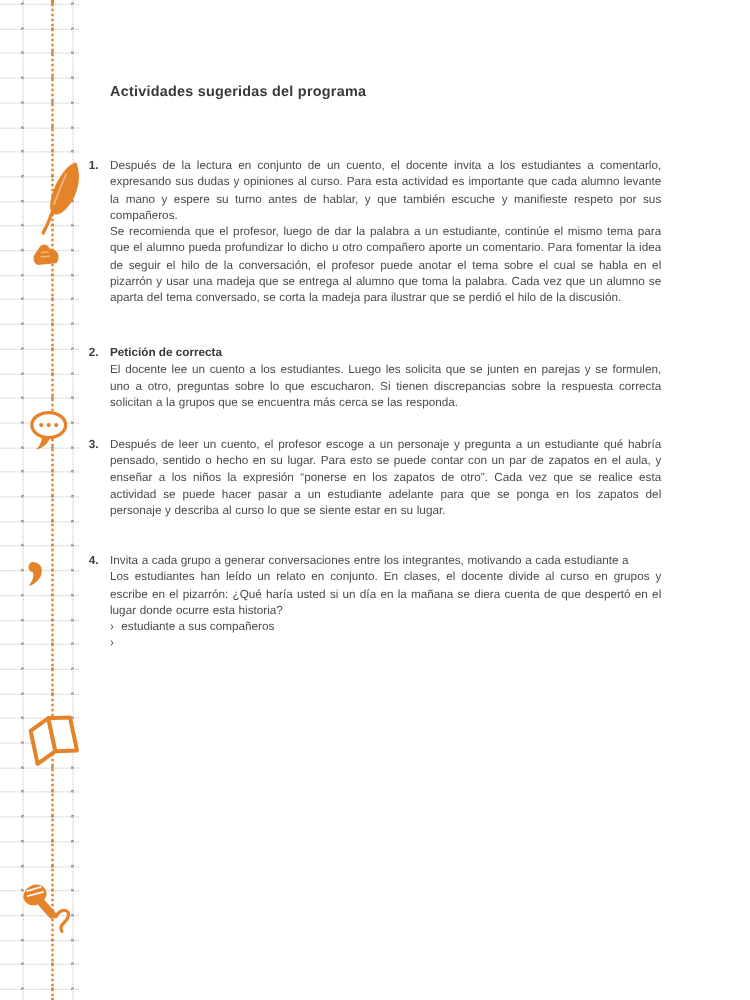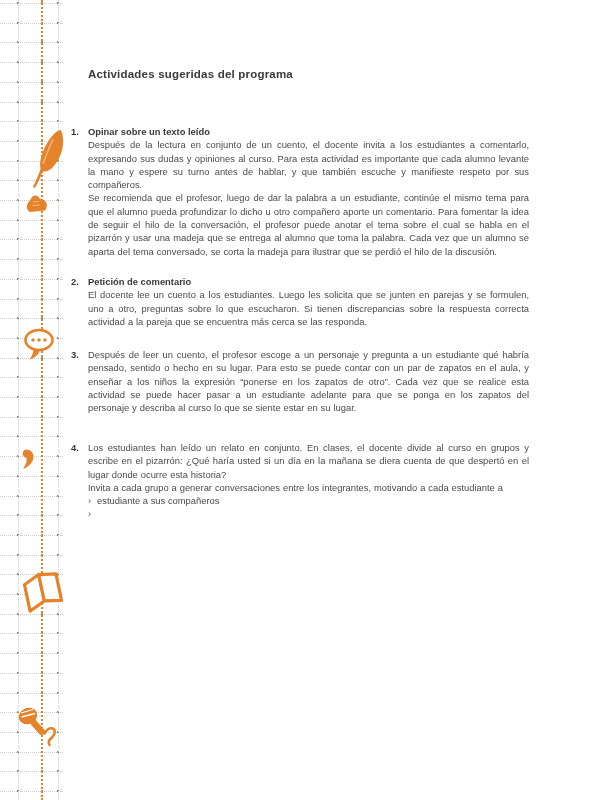--- a/index.html
+++ b/index.html
@@ -250,47 +250,46 @@
     <path d="M5 9 L17 5.5 M5.5 13 L19 9.5" stroke="#ffffff" stroke-width="1.3"></path>
     <path d="M17.5 18.5 L25.5 27.5" stroke="#e5832b" stroke-width="6.5" stroke-linecap="round"></path>
     <path d="M28.5 29.5 C33 21.5 40.5 23.5 38.5 29.5 C36.8 34.8 30.5 35.5 33.5 41" stroke="#e5832b" stroke-width="2.6" fill="none" stroke-linecap="round"></path>
   </svg>
 
   <div class="content">
     <h1 class="page-title">Actividades sugeridas del programa</h1>
 
     <div class="activity act-1">
       <span class="act-num">1.</span>
-      <h2 class="act-title">Opinar sobre un texto leído</h2>
       <div class="act-body">
         <p>Después de la lectura en conjunto de un cuento, el docente invita a los estudiantes a comentarlo, expresando sus dudas y opiniones al curso. Para esta actividad es importante que cada alumno levante la mano y espere su turno antes de hablar, y que también escuche y manifieste respeto por sus compañeros.</p>
         <p>Se recomienda que el profesor, luego de dar la palabra a un estudiante, continúe el mismo tema para que el alumno pueda profundizar lo dicho u otro compañero aporte un comentario. Para fomentar la idea de seguir el hilo de la conversación, el profesor puede anotar el tema sobre el cual se habla en el pizarrón y usar una madeja que se entrega al alumno que toma la palabra. Cada vez que un alumno se aparta del tema conversado, se corta la madeja para ilustrar que se perdió el hilo de la discusión.</p>
       </div>
     </div>
 
     <div class="activity act-2">
       <span class="act-num">2.</span>
-      <h2 class="act-title">Petición de comentario</h2>
-      <div class="act-body">
-        <p>El docente lee un cuento a los estudiantes. Luego les solicita que se junten en parejas y se formulen, uno a otro, preguntas sobre lo que escucharon. Si tienen discrepancias sobre la respuesta correcta actividad a la pareja que se encuentra más cerca se las responda.</p>
+      <h2 class="act-title">Petición de correcta</h2>
+      <div class="act-body">
+        <p>El docente lee un cuento a los estudiantes. Luego les solicita que se junten en parejas y se formulen, uno a otro, preguntas sobre lo que escucharon. Si tienen discrepancias sobre la respuesta correcta solicitan a la grupos que se encuentra más cerca se las responda.</p>
       </div>
     </div>
 
     <div class="activity act-3">
       <span class="act-num">3.</span>
       <div class="act-body">
         <p>Después de leer un cuento, el profesor escoge a un personaje y pregunta a un estudiante qué habría pensado, sentido o hecho en su lugar. Para esto se puede contar con un par de zapatos en el aula, y enseñar a los niños la expresión “ponerse en los zapatos de otro”. Cada vez que se realice esta actividad se puede hacer pasar a un estudiante adelante para que se ponga en los zapatos del personaje y describa al curso lo que se siente estar en su lugar.</p>
       </div>
     </div>
 
     <div class="activity act-4">
       <span class="act-num">4.</span>
       <div class="act-body">
+        <p>Invita a cada grupo a generar conversaciones entre los integrantes, motivando a cada estudiante a</p>
         <p>Los estudiantes han leído un relato en conjunto. En clases, el docente divide al curso en grupos y escribe en el pizarrón: ¿Qué haría usted si un día en la mañana se diera cuenta de que despertó en el lugar donde ocurre esta historia?</p>
-        <p>Invita a cada grupo a generar conversaciones entre los integrantes, motivando a cada estudiante a</p>
         <div class="bullet-line">
           <span class="bullet-mark">›</span>
           <span>estudiante a sus compañeros</span>
         </div>
         <div class="bullet-line">
           <span class="bullet-mark">›</span>
         </div>
       </div>
     </div>
   </div>

